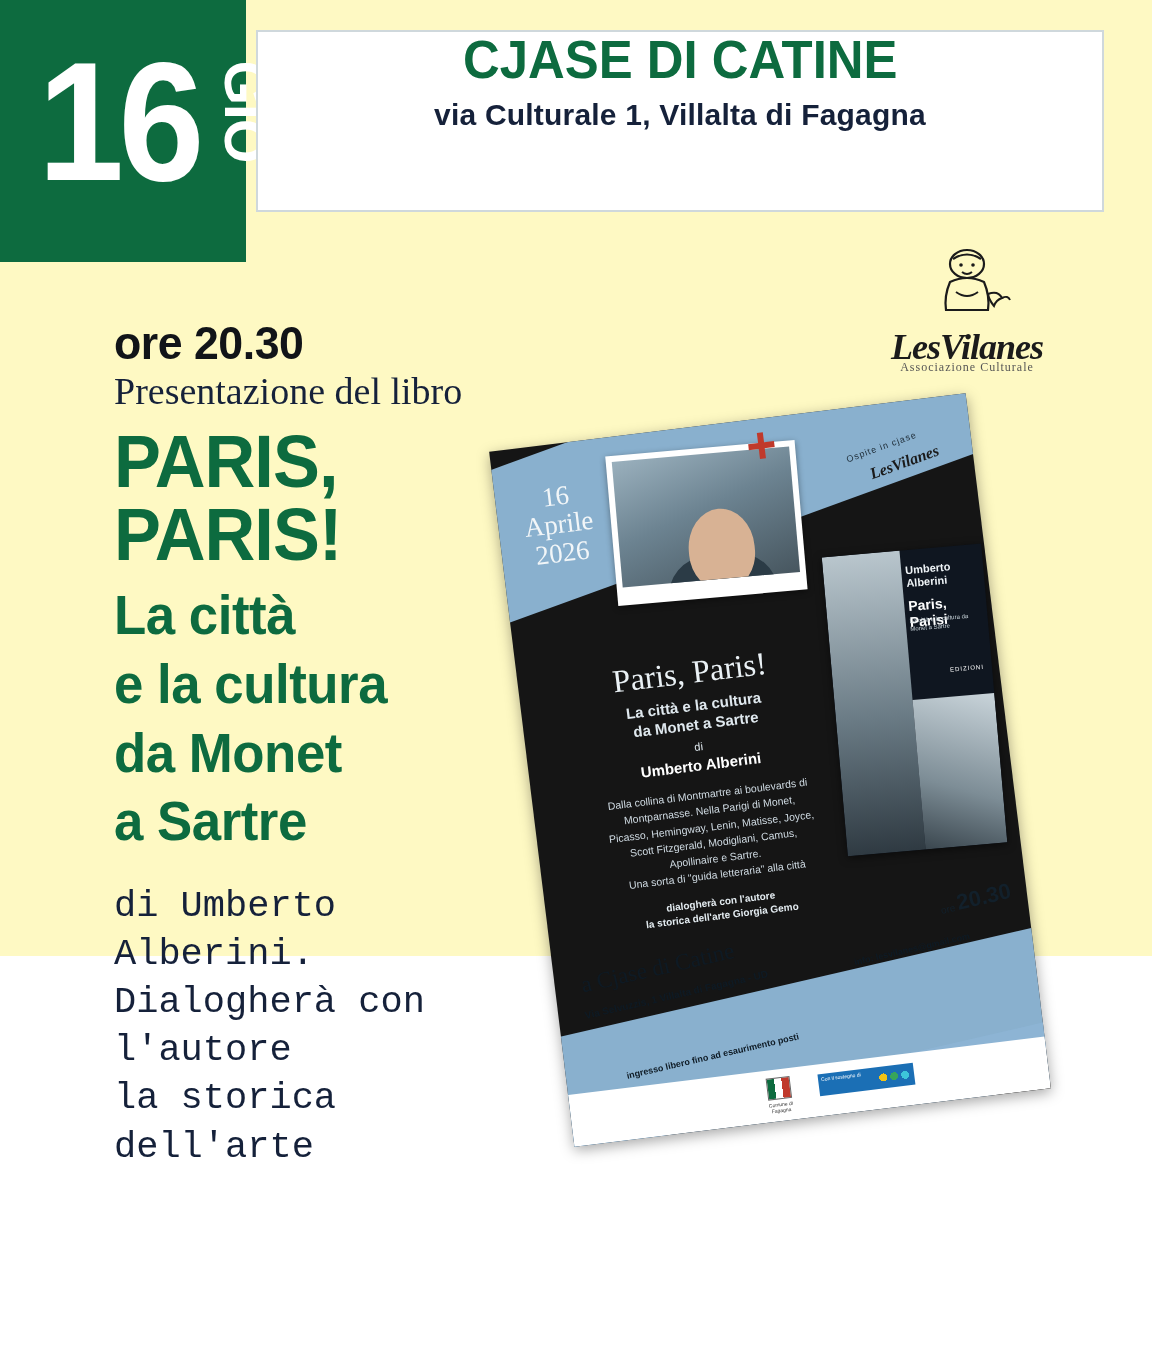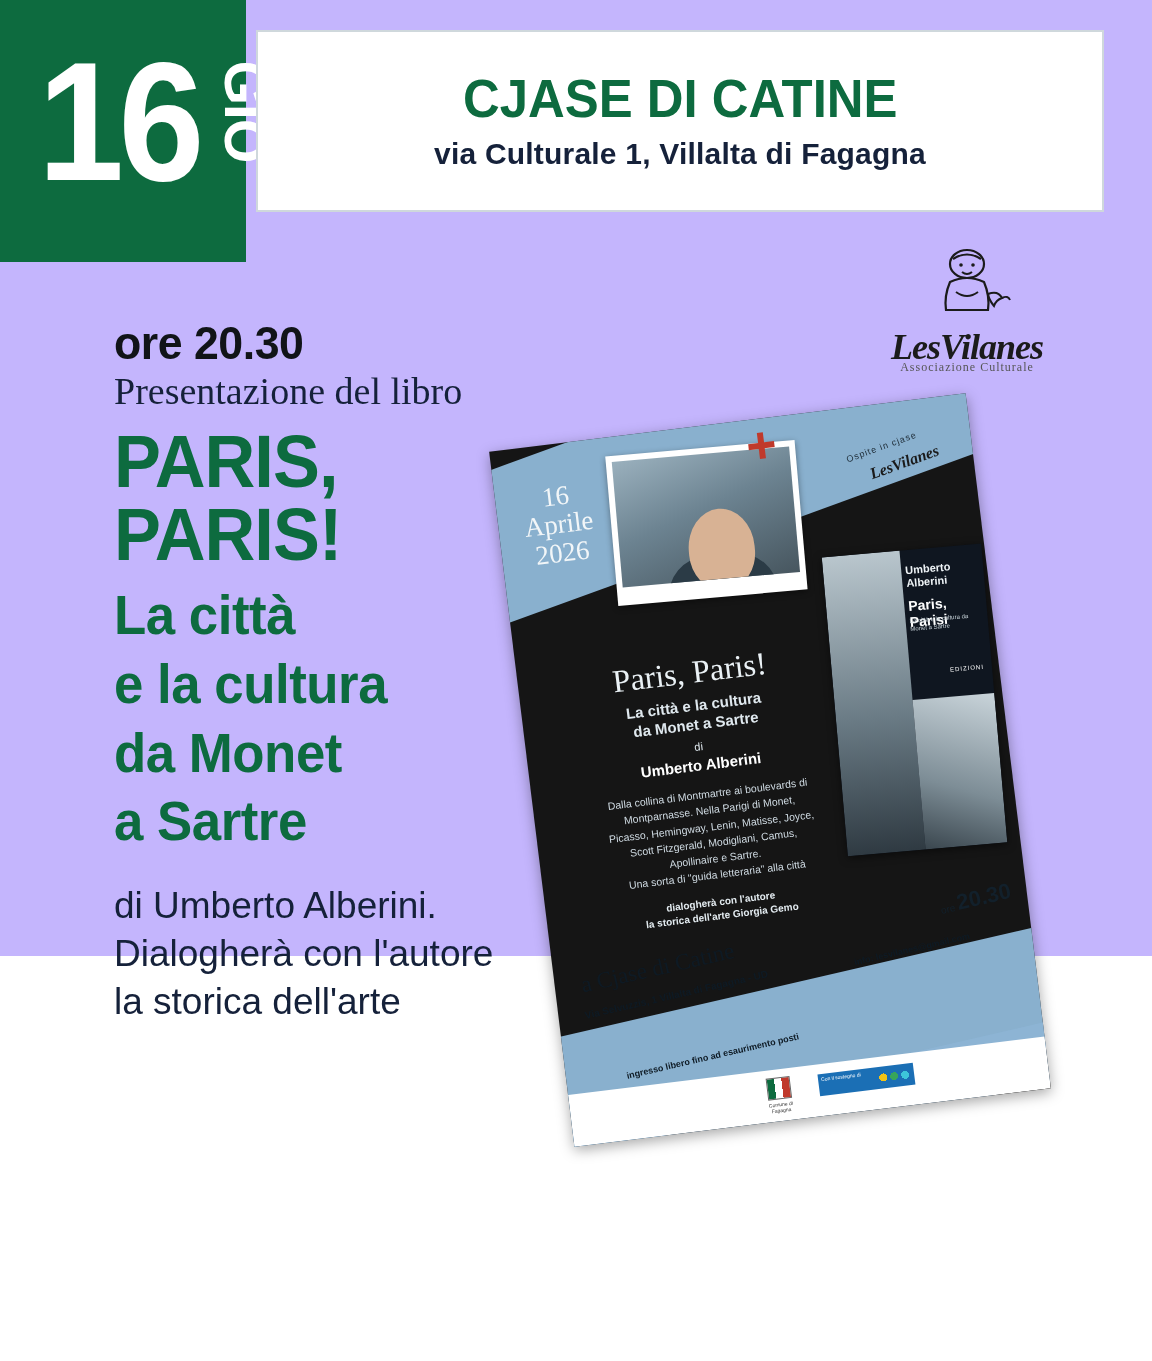--- a/index.html
+++ b/index.html
@@ -7,21 +7,21 @@
     width: 1152px;
     height: 1361px;
     background: #ffffff;
     font-family: "Liberation Sans", sans-serif;
     overflow: hidden;
   }
   .page {
     position: relative;
     width: 1152px;
     height: 956px;
-    background: #c4b5fd;
+    background: #fef9c3;
   }
 
   
   .header {
     position: absolute;
     left: 0;
     top: 0;
     width: 1152px;
     height: 262px;
   }
@@ -65,21 +65,21 @@
     position: absolute;
     left: 256px;
     top: 30px;
     width: 848px;
     height: 182px;
     border: 2px solid #cfd8dc;
     background: #ffffff;
     display: flex;
     flex-direction: column;
     align-items: center;
-    justify-content: center;
+    justify-content: flex-start;
   }
   .venue-name {
     color: #0d6b3f;
     font-weight: bold;
     font-size: 53px;
     letter-spacing: 0px;
     line-height: 1.05;
     transform: scaleX(0.96);
     white-space: nowrap;
   }
@@ -131,21 +131,21 @@
     font-weight: bold;
     font-size: 55px;
     line-height: 1.25;
     letter-spacing: -0.5px;
     transform: scaleX(0.96);
     transform-origin: left top;
   }
   .credits {
     margin-top: 26px;
     color: #15213a;
-    font-family: Liberation Sans, sans-serif;
+    font-family: Liberation Mono, monospace;
     font-size: 37px;
     line-height: 1.3;
   }
 
   
   .logo {
     position: absolute;
     left: 862px;
     top: 248px;
     width: 210px;

